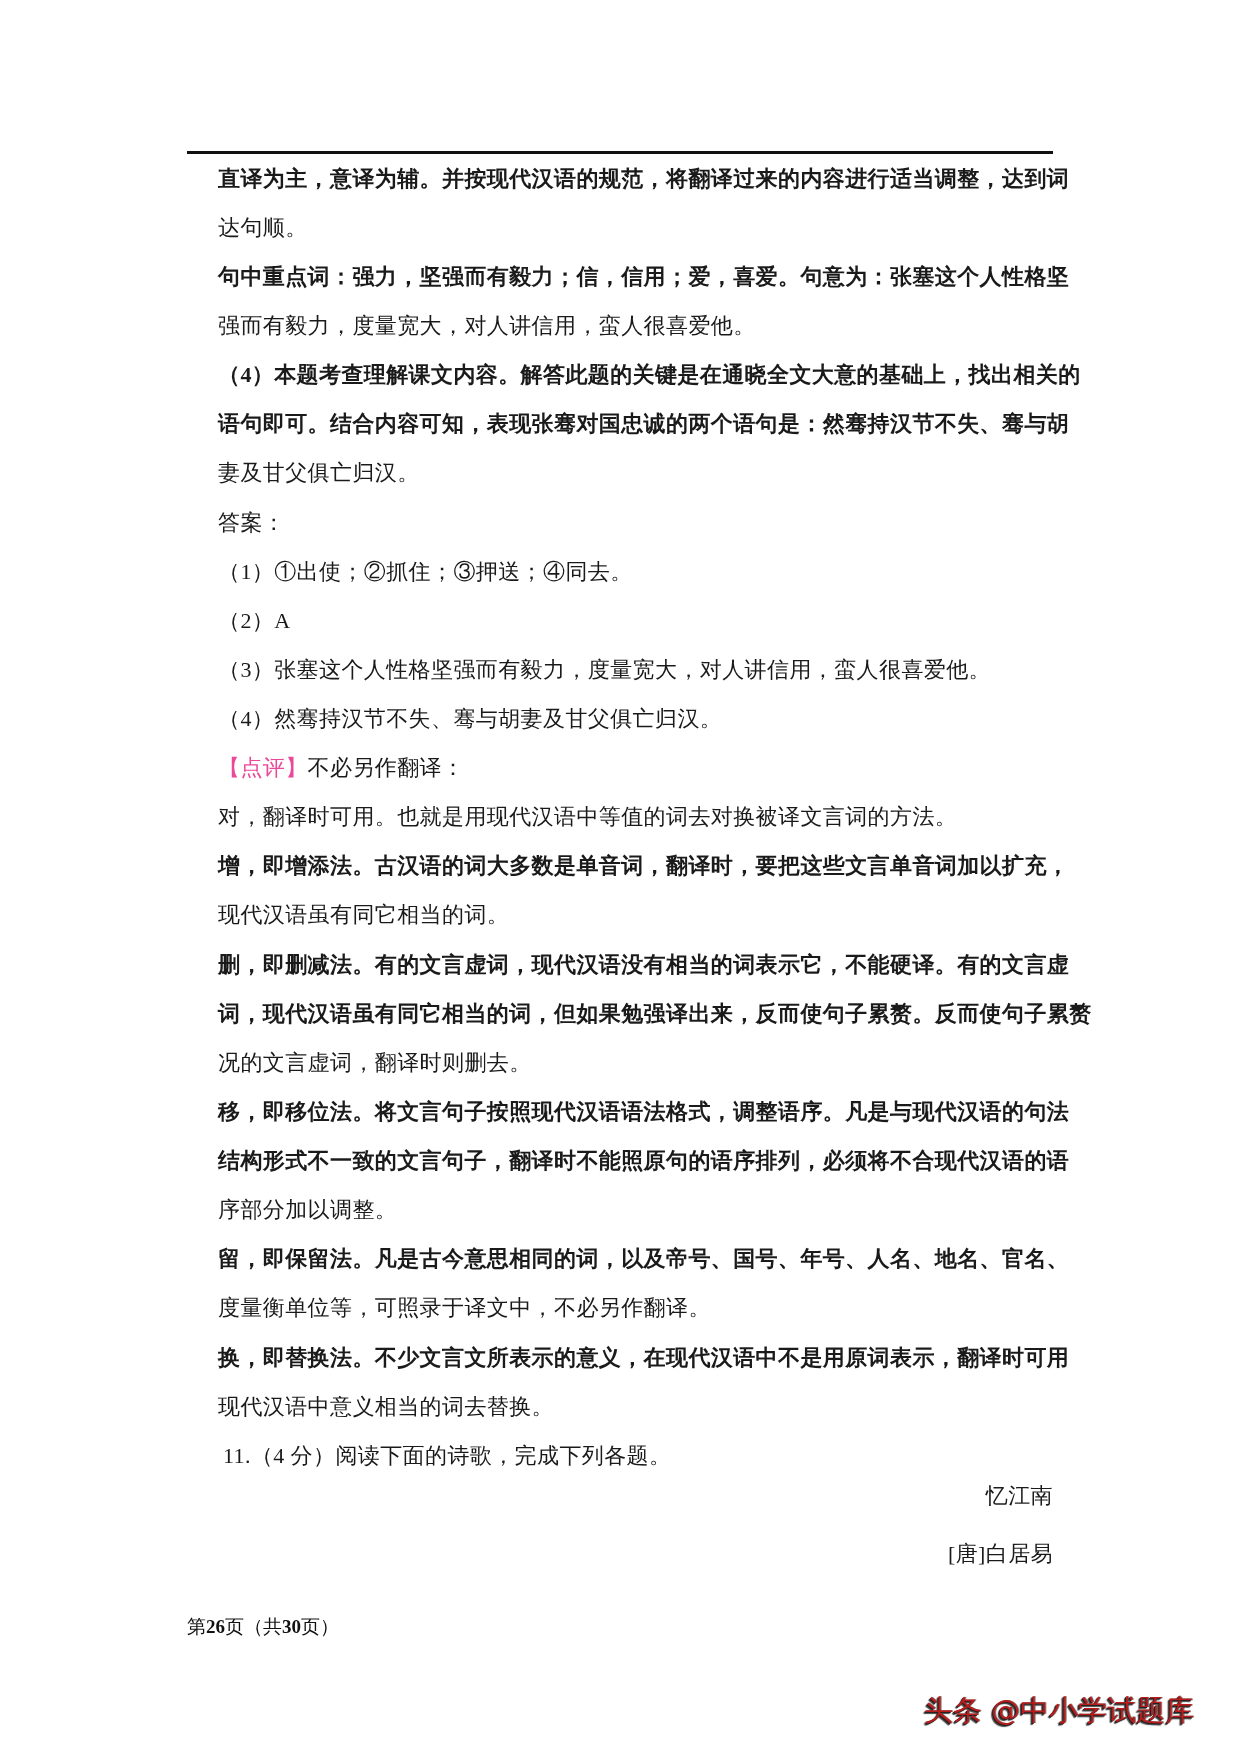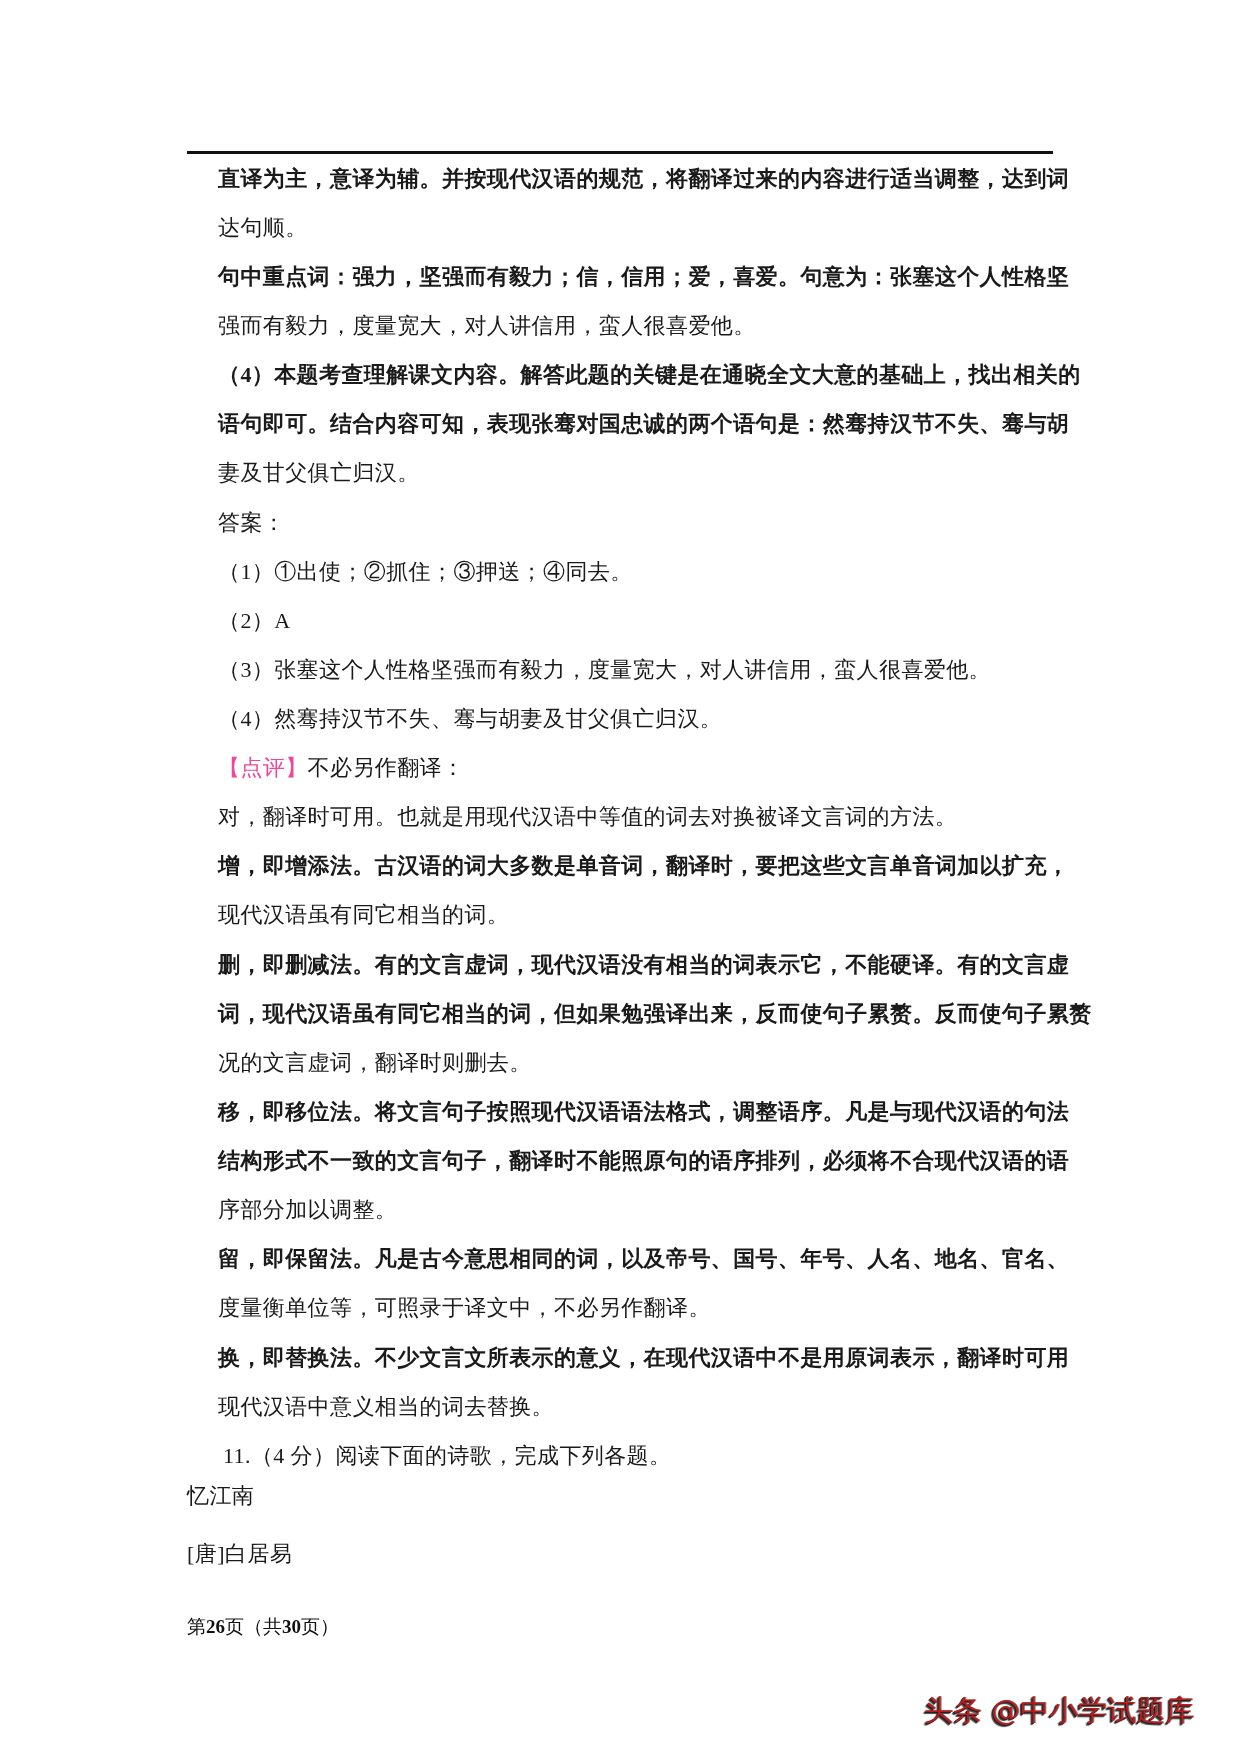--- a/index.html
+++ b/index.html
@@ -5,21 +5,21 @@
   html, body { margin: 0; padding: 0; background: #ffffff; }
   body { width: 1240px; height: 1754px; position: relative; overflow: hidden;
          font-family: "Liberation Serif", "DejaVu Serif", serif; color: #1a1a1a; }
   .page { position: absolute; left: 0; top: 0; width: 1240px; height: 1754px; background: #fff; }
   .header-rule { position: absolute; left: 187px; top: 151px; width: 866px; height: 3px; background: #111; }
   .body-text { position: absolute; left: 0; top: 0; width: 1240px; }
   .line { position: absolute; left: 218px; width: 836px; height: 49px; font-size: 22px; line-height: 49px;
           white-space: nowrap; letter-spacing: 0.4px; }
   .line.full { text-align: justify; text-align-last: justify; font-weight: bold; }
   .line.q { left: 188px; width: 866px; margin-left: 35px; }
-  .line.center { left: 187px; width: 866px; text-align: left; }
+  .line.center { left: 187px; width: 866px; text-align: right; }
   .blue { color: #ec4899; }
   .footer { position: absolute; left: 187px; width: 866px; top: 1612px; text-align: left; font-size: 19px;
             line-height: 30px; color: #111; }
   .footer b { font-weight: bold; }
   .watermark { position: absolute; left: 924px; top: 1690px; font-family: "DejaVu Sans", sans-serif;
                font-size: 29px; line-height: 40px; color: #b91c1c; letter-spacing: 0px;
                text-shadow: -1px 1px 0 #222, -2px 2px 1px #444, 1px 0 0 #888; }
 </style>
 </head>
 <body>

